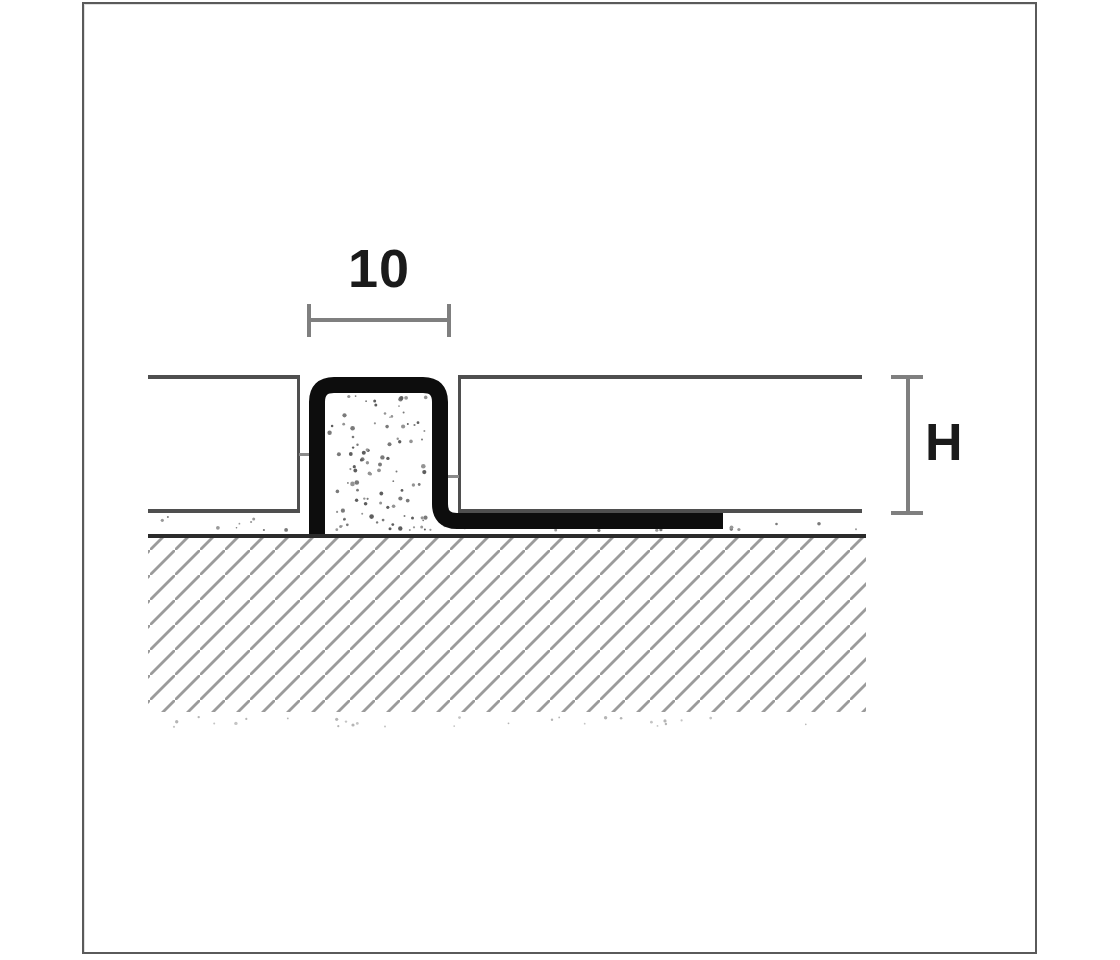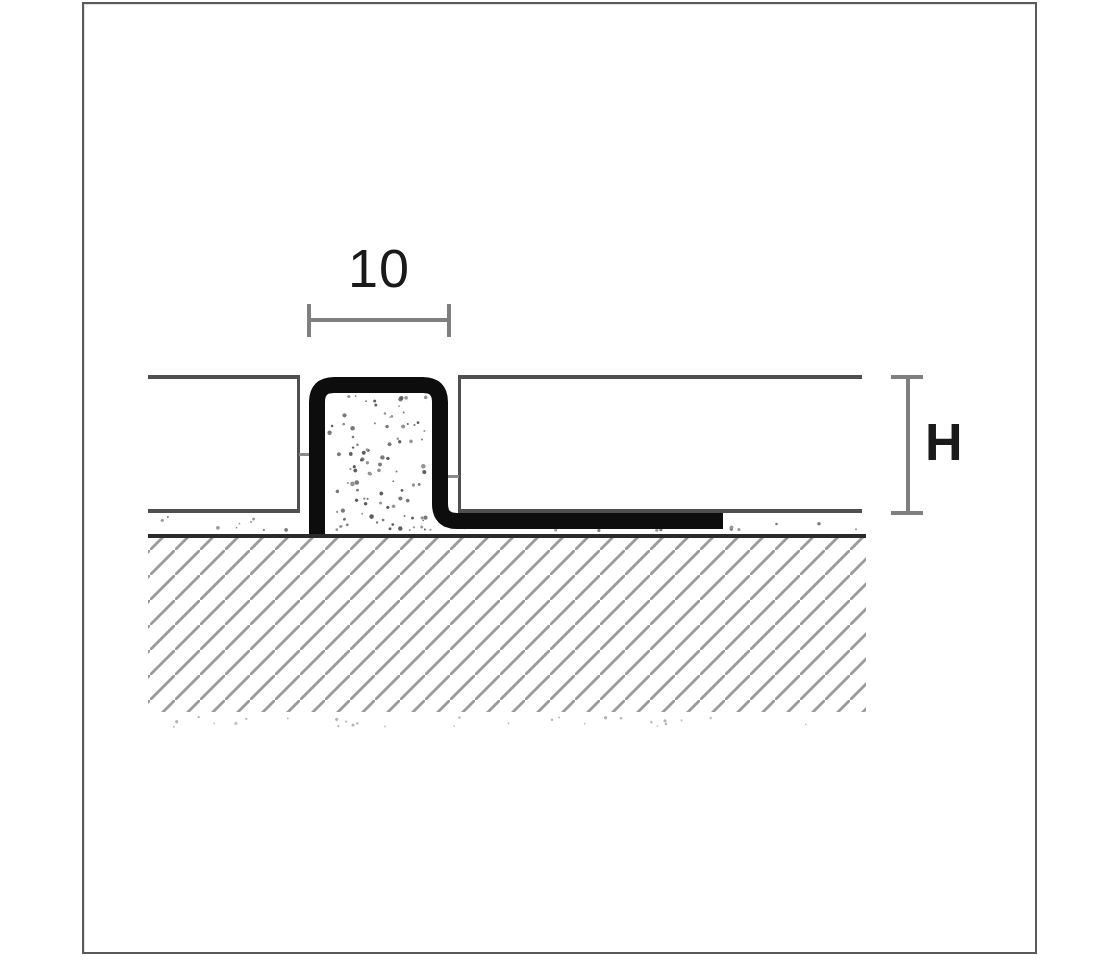--- a/index.html
+++ b/index.html
@@ -42,21 +42,21 @@
     background: var(--c-dimension-gray, #7f7f7f);
   }
   .dim-tick-h { width: 32px; height: 4px; left: 891px;
     background: var(--c-dimension-gray, #7f7f7f); }
   .dim-tick-h.top    { top: 375px; }
   .dim-tick-h.bottom { top: 511px; }
 
   .label-width {
     left: 309px; top: 241px; width: 140px;
     text-align: center;
-    font-size: 54px; font-weight: normal;
+    font-size: 54px; font-weight: bold;
     color: var(--c-label-color, #1a1a1a);
     letter-spacing: 1px;
     line-height: 1;
   }
   .label-height {
     left: 925px; top: 416px;
     font-size: 52px; font-weight: bold;
     color: var(--c-label-color, #1a1a1a);
     line-height: 1;
   }

